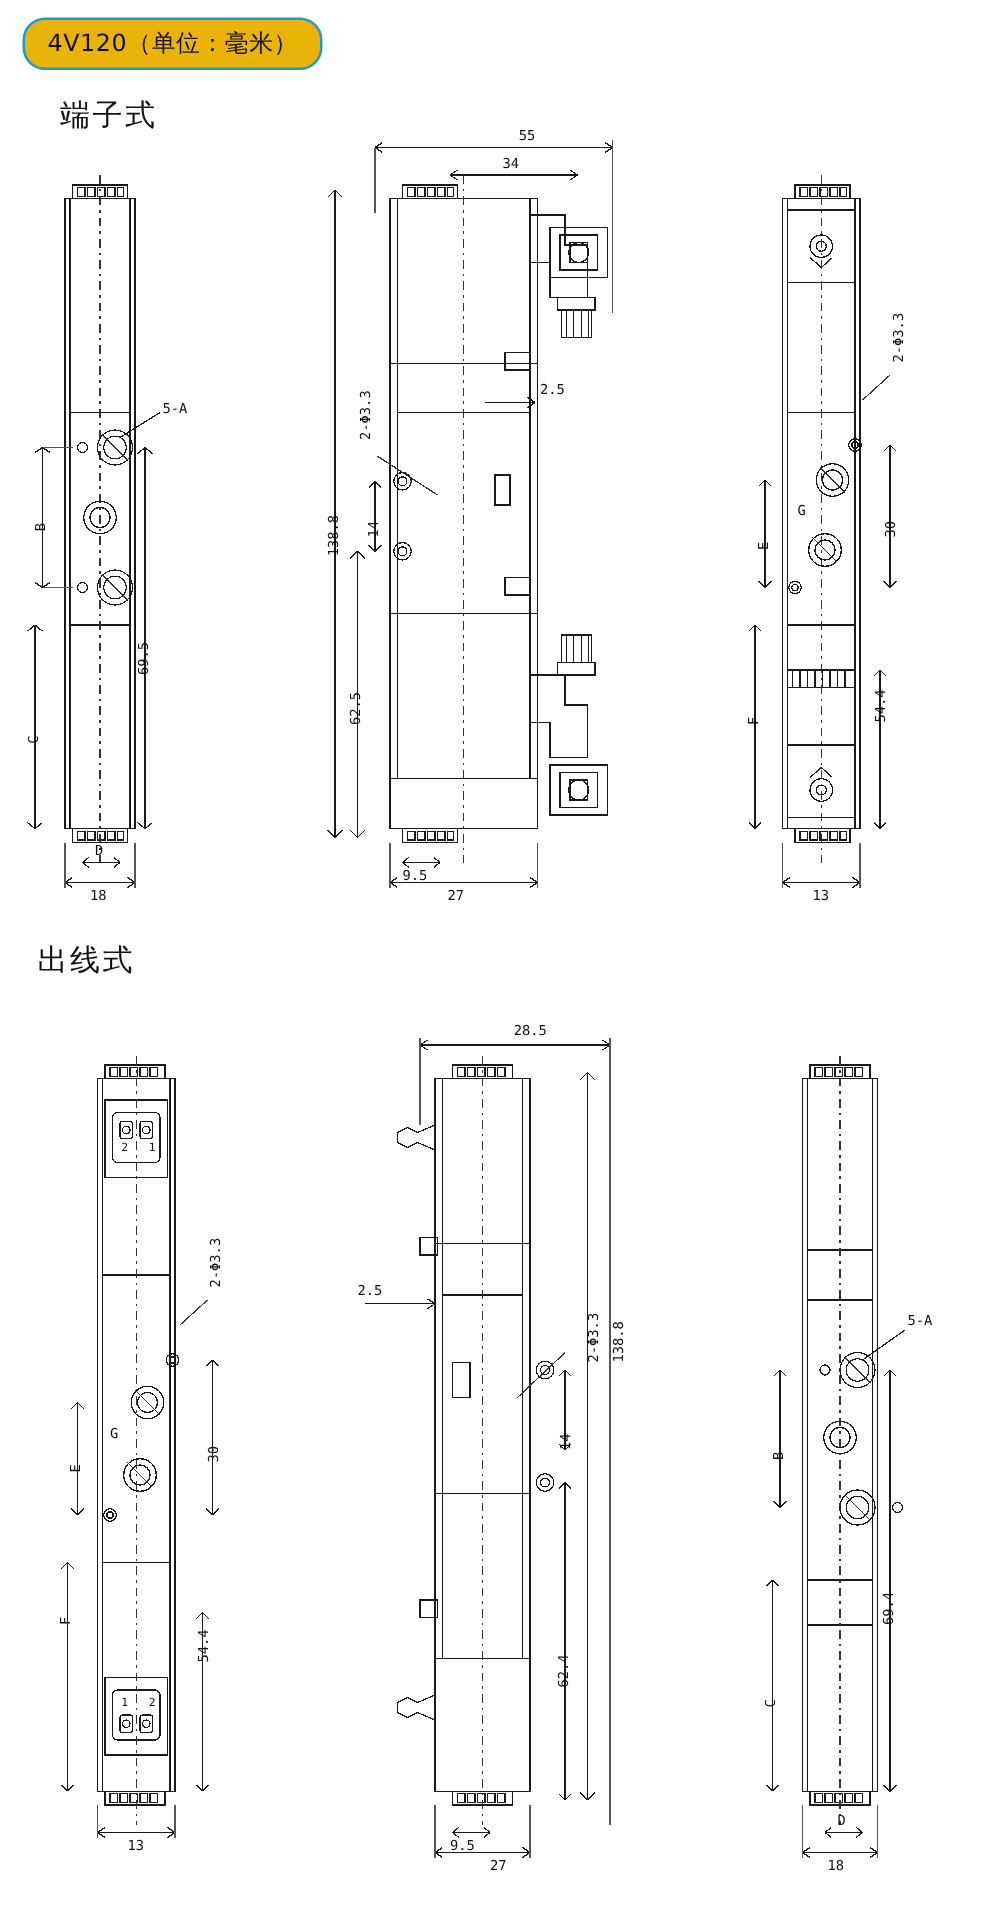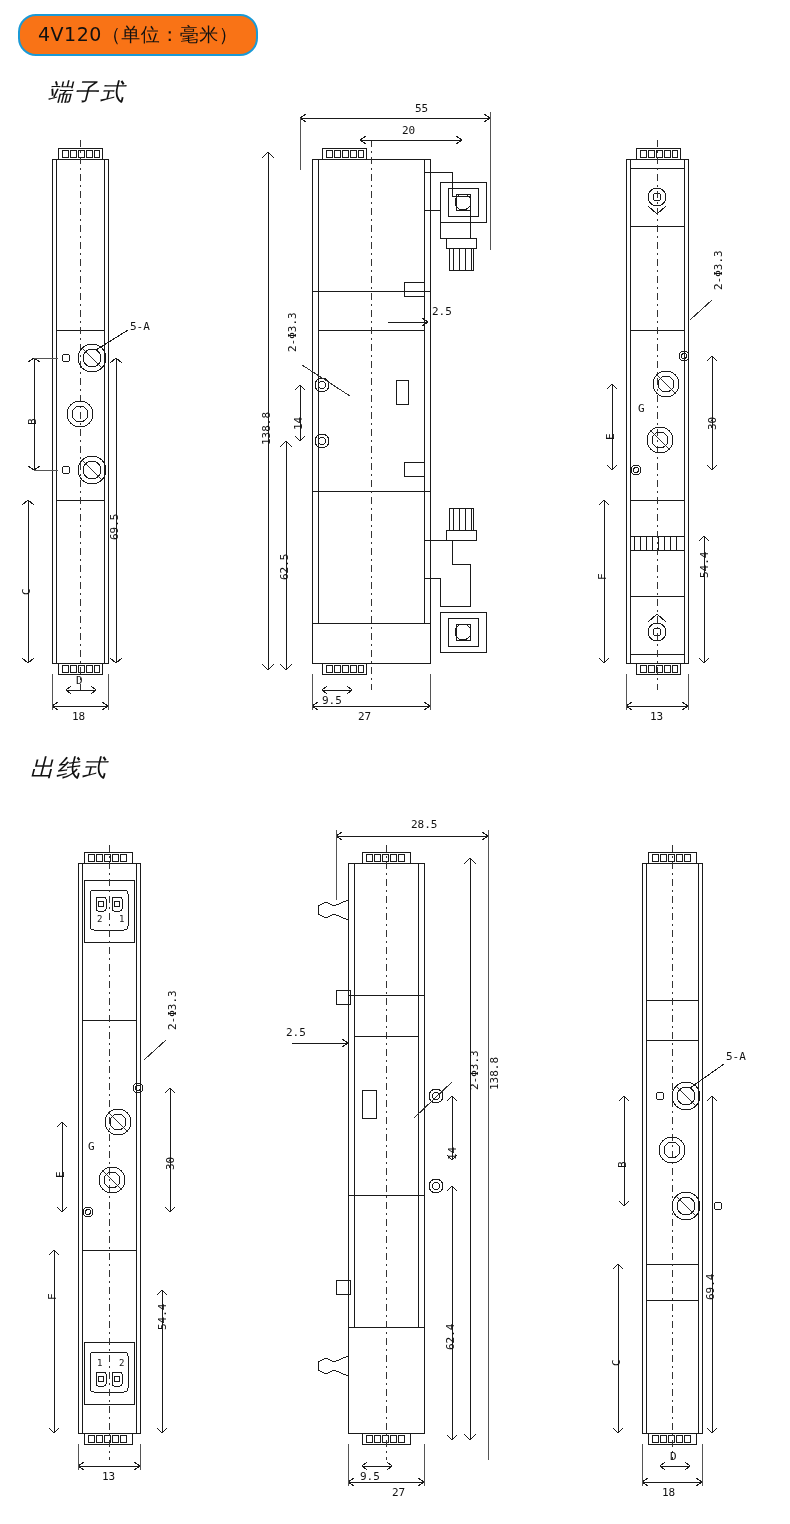--- a/index.html
+++ b/index.html
@@ -4,27 +4,27 @@
 <style>
   html,body{margin:0;padding:0;background:#ffffff;}
   body{width:790px;height:1524px;position:relative;font-family:"Liberation Sans",sans-serif;color:#000;}
   .page{position:relative;width:790px;height:1524px;overflow:hidden;}
 
   
   .badge{
     position:absolute;left:18px;top:14px;
     display:flex;align-items:center;justify-content:center;
     padding:6px 18px;border:2px solid #1b9ad6;border-radius:18px;
-    background:#f97316;color:#111;font-size:19px;letter-spacing:.5px;
+    background:#eab308;color:#111;font-size:19px;letter-spacing:.5px;
     font-family:"DejaVu Sans",sans-serif;
   }
 
   .sect-title{
     position:absolute;font-size:24px;font-family:"DejaVu Sans",sans-serif;
-    letter-spacing:2px;color:#111;font-style:italic;
+    letter-spacing:2px;color:#111;
   }
   .dim{
     position:absolute;font-size:11px;font-family:"DejaVu Sans Mono",monospace;
     color:#111;white-space:nowrap;letter-spacing:0px;
   }
   .dimv2{
     position:absolute;font-size:11px;font-family:"DejaVu Sans Mono",monospace;
     color:#111;white-space:nowrap;transform:rotate(-90deg);transform-origin:left top;
   }
   svg.ov{position:absolute;left:0;top:0;width:790px;height:1524px;pointer-events:none;}
@@ -517,21 +517,21 @@
   </svg>
 
   <div class="dim" style="left:130px;top:320px;">5-A</div>
   <div class="dimv2" style="left:26px;top:425px;">B</div>
   <div class="dimv2" style="left:20px;top:595px;">C</div>
   <div class="dimv2" style="left:108px;top:540px;">69.5</div>
   <div class="dim" style="left:76px;top:674px;">D</div>
   <div class="dim" style="left:72px;top:710px;">18</div>
 
   <div class="dim" style="left:415px;top:102px;">55</div>
-  <div class="dim" style="left:402px;top:124px;">20</div>
+  <div class="dim" style="left:402px;top:124px;">34</div>
   <div class="dim" style="left:432px;top:305px;">2.5</div>
   <div class="dimv2" style="left:286px;top:352px;">2-Φ3.3</div>
   <div class="dimv2" style="left:260px;top:445px;">138.8</div>
   <div class="dimv2" style="left:292px;top:430px;">14</div>
   <div class="dimv2" style="left:278px;top:580px;">62.5</div>
   <div class="dim" style="left:322px;top:694px;">9.5</div>
   <div class="dim" style="left:358px;top:710px;">27</div>
 
   <div class="dimv2" style="left:712px;top:290px;">2-Φ3.3</div>
   <div class="dimv2" style="left:604px;top:440px;">E</div>

